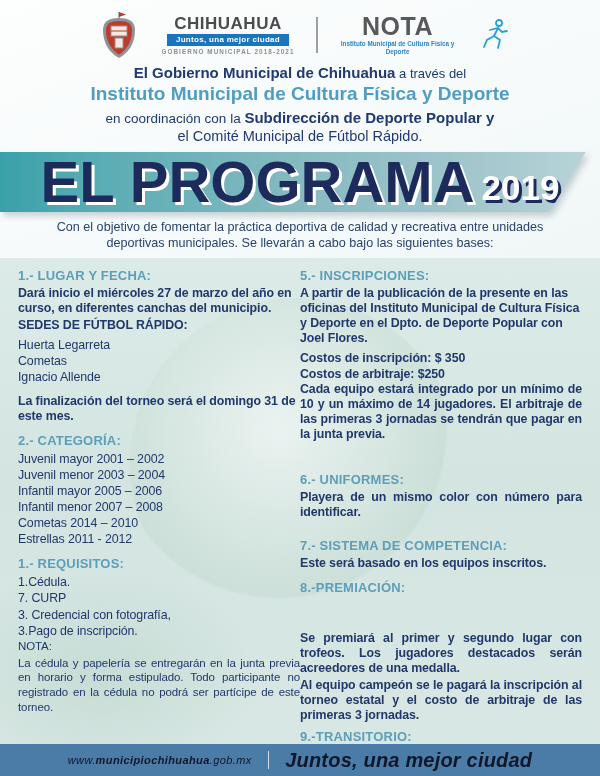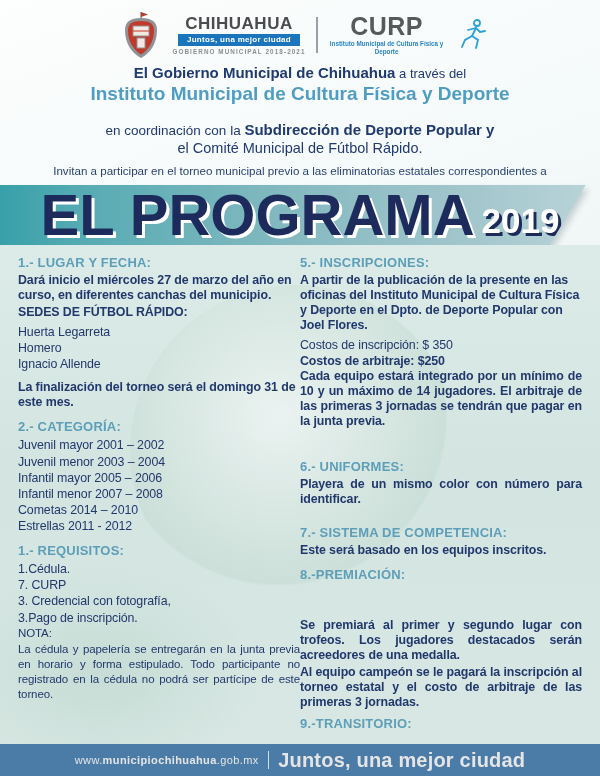--- a/index.html
+++ b/index.html
@@ -5,39 +5,39 @@
   * { margin:0; padding:0; box-sizing:border-box; }
   html,body { background:#ffffff; }
   body { font-family:"Liberation Sans", sans-serif; }
   .page {
     width:600px; height:776px; position:relative; overflow:hidden;
     display:flex; flex-direction:column;
     background:linear-gradient(160deg,#fdfefe 0%,#f4f9f9 35%,#eaf3f2 70%,#e4efee 100%);
   }
 
   
-  .logo-bar { display:flex; justify-content:center; align-items:center; gap:10px; padding-top:9px; height:60px; flex:0 0 auto;padding-left:8px; }
+  .logo-bar { display:flex; justify-content:center; align-items:center; gap:21px; padding-top:9px; height:60px; flex:0 0 auto;padding-left:8px; }
   .crest { width:42px; height:50px; }
   .chih-block { display:flex; flex-direction:column; align-items:center; }
   .chih-name { font-size:17px; font-weight:800; color:#4a4b4d; letter-spacing:.5px; line-height:1; }
   .chih-tag { background:#1b75bc; color:#fff; font-size:8px; font-weight:700; padding:1.5px 9px; margin-top:2px; letter-spacing:.3px; white-space:nowrap; }
   .chih-sub { font-size:6.3px; color:#8b8d90; letter-spacing:1.1px; margin-top:2px; font-weight:700; white-space:nowrap; }
   .logo-divider { width:2px; height:36px; background:#9aa0a6; }
   .imcfd-block { display:flex; flex-direction:column; align-items:center; }
   .imcfd-acro { font-size:25px; font-weight:800; color:#58595b; line-height:1; letter-spacing:.5px; }
   .imcfd-sub { font-size:6.3px; color:#2a86c7; font-weight:700; text-align:center; width:118px; line-height:1.25; margin-top:1px; }
   .runner { width:30px; height:34px; margin-left:2px; }
 
   
   .header-text { text-align:center; margin-top:4px; color:#203a70; flex:0 0 auto; }
   .h-line1 { font-size:15px; }
   .h-line1 .b { font-weight:800; }
   .h-line1 .r { font-size:13px; font-weight:400;text-align:right; }
   .h-line2 { font-size:19px; font-weight:800; color:#4f9dc2; margin-top:2px; }
-  .h-line3 { font-size:13.5px; margin-top:16px; font-weight:400; }
+  .h-line3 { font-size:13.5px; margin-top:4px; font-weight:400; }
   .h-line3 .b { font-size:15px; font-weight:800; }
   .h-line4 { font-size:14.5px; margin-top:2px; font-weight:400; }
   .h-invite { font-size:11.6px; margin-top:8px; color:#2a426f; font-weight:400; }
 
   
   .banner-wrap { margin-top:8px; filter:drop-shadow(3px 4px 3px rgba(110,130,140,.35)); flex:0 0 auto; }
   .banner {
     height:60px;
     background:linear-gradient(90deg,#38a0a9 0%,#57abb3 14%,#84b9c0 48%,#a2c6cc 78%,#bad5d9 100%);
     clip-path:polygon(0 0, 97.6% 0, 91.6% 100%, 0 100%);
@@ -71,21 +71,21 @@
   .p { font-size:12.4px; line-height:1.21; margin-bottom:2px; letter-spacing:-.1px; }
   .bold { font-weight:700; }
   .just { text-align:justify; }
   .small { font-size:11.5px; line-height:1.28; font-weight:400; }
   .list-item { font-size:12.4px; line-height:1.3; font-weight:500; letter-spacing:-.1px; }
   .mt4 { margin-top:4px; } .mt8 { margin-top:8px; }
   .gap-lg { margin-top:30px; } .gap-md { margin-top:18px; } .gap-body { margin-top:36px; }
 
   
   .footer {
-    flex:0 0 auto; height:32px; background:#4b7ba7; display:flex; align-items:center; justify-content:center; gap:9px; color:#e5e5e5;
+    flex:0 0 auto; height:32px; background:#4b7ba7; display:flex; align-items:center; justify-content:center; gap:16px; color:#0f172a;font-style:italic;
   }
   .f-url { font-size:11px; letter-spacing:.4px; font-weight:400; }
   .f-url .b { font-weight:700; }
   .f-div { width:1.5px; height:18px; background:rgba(255,255,255,.75); }
   .f-slogan { font-size:20px; font-weight:800; letter-spacing:.2px; }
 </style>
 </head>
 <body>
 
 <div class="page">
@@ -101,60 +101,60 @@
       <rect x="17" y="28" width="8" height="10" fill="#f3e9e2" stroke="#8f9296" stroke-width="1"></rect>
       <line x1="13" y1="21" x2="29" y2="21" stroke="#c0392b" stroke-width="1"></line>
     </svg>
     <div class="chih-block">
       <div class="chih-name">CHIHUAHUA</div>
       <div class="chih-tag">Juntos, una mejor ciudad</div>
       <div class="chih-sub">GOBIERNO MUNICIPAL 2018-2021</div>
     </div>
     <div class="logo-divider"></div>
     <div class="imcfd-block">
-      <div class="imcfd-acro">CURP</div>
+      <div class="imcfd-acro">NOTA</div>
       <div class="imcfd-sub">Instituto Municipal de Cultura Física y Deporte</div>
     </div>
     <svg class="runner" viewBox="0 0 30 34">
       <circle cx="19" cy="5" r="3" fill="none" stroke="#2a9fd8" stroke-width="1.8"></circle>
       <path d="M10 12 L18 10 L22 14 L27 13" fill="none" stroke="#2a9fd8" stroke-width="1.8" stroke-linecap="round"></path>
       <path d="M18 10 L14 18 L20 22 L18 30" fill="none" stroke="#2a9fd8" stroke-width="1.8" stroke-linecap="round"></path>
       <path d="M14 18 L7 22 L4 29" fill="none" stroke="#2a9fd8" stroke-width="1.8" stroke-linecap="round"></path>
     </svg>
   </div>
 
   <div class="header-text">
     <div class="h-line1">
       <span class="b">El Gobierno Municipal de Chihuahua</span><span class="r"> a través del</span>
     </div>
     <div class="h-line2">Instituto Municipal de Cultura Física y Deporte</div>
     <div class="h-line3">
       <span>en coordinación con la </span><span class="b">Subdirección de Deporte Popular y</span>
     </div>
     <div class="h-line4">el Comité Municipal de Fútbol Rápido.</div>
-    <div class="h-invite">Invitan a participar en el torneo municipal previo a las eliminatorias estatales correspondientes a</div>
   </div>
 
   <div class="banner-wrap">
     <div class="banner">
       <span class="banner-title">EL PROGRAMA</span>
       <span class="banner-year">2019</span>
     </div>
   </div>
 
+  <div class="objective">Con el objetivo de fomentar la práctica deportiva de calidad y recreativa entre unidades deportivas municipales. Se llevarán a cabo bajo las siguientes bases:</div>
 
   <div class="content">
 
     <div class="col">
       <div class="sec-heading first">1.- LUGAR Y FECHA:</div>
       <div class="p bold">Dará inicio el miércoles 27 de marzo del año en curso, en diferentes canchas del municipio.</div>
       <div class="p bold">SEDES DE FÚTBOL RÁPIDO:</div>
       <div class="mt4">
         <div class="list-item">Huerta Legarreta</div>
-        <div class="list-item">Homero</div>
+        <div class="list-item">Cometas</div>
         <div class="list-item">Ignacio Allende</div>
       </div>
       <div class="p bold mt8">La finalización del torneo será el domingo 31 de este mes.</div>
 
       <div class="sec-heading">2.- CATEGORÍA:</div>
       <div>
         <div class="list-item">Juvenil mayor 2001 – 2002</div>
         <div class="list-item">Juvenil menor 2003 – 2004</div>
         <div class="list-item">Infantil mayor 2005 – 2006</div>
         <div class="list-item">Infantil menor 2007 – 2008</div>
@@ -170,21 +170,21 @@
         <div class="list-item bold">3.Pago de inscripción.</div>
       </div>
       <div class="p small">NOTA:</div>
       <div class="p small just">La cédula y papelería se entregarán en la junta previa en horario y forma estipulado. Todo participante no registrado en la cédula no podrá ser partícipe de este torneo.</div>
 
     </div>
 
     <div class="col">
       <div class="sec-heading first">5.- INSCRIPCIONES:</div>
       <div class="p bold">A partir de la publicación de la presente en las oficinas del Instituto Municipal de Cultura Física y Deporte en el Dpto. de Deporte Popular con Joel Flores.</div>
-      <div class="list-item mt4" style="font-weight:400">Costos de inscripción: $ 350</div>
+      <div class="list-item mt4" style="font-weight:700">Costos de inscripción: $ 350</div>
       <div class="list-item" style="font-weight:700">Costos de arbitraje: $250</div>
       <div class="p bold just">Cada equipo estará integrado por un mínimo de 10 y un máximo de 14 jugadores. El arbitraje de las primeras 3 jornadas se tendrán que pagar en la junta previa.</div>
 
       <div class="sec-heading gap-lg">6.- UNIFORMES:</div>
       <div class="p bold just">Playera de un mismo color con número para identificar.</div>
 
       <div class="sec-heading gap-md">7.- SISTEMA DE COMPETENCIA:</div>
       <div class="p bold">Este será basado en los equipos inscritos.</div>
 
       <div class="sec-heading">8.-PREMIACIÓN:</div>

